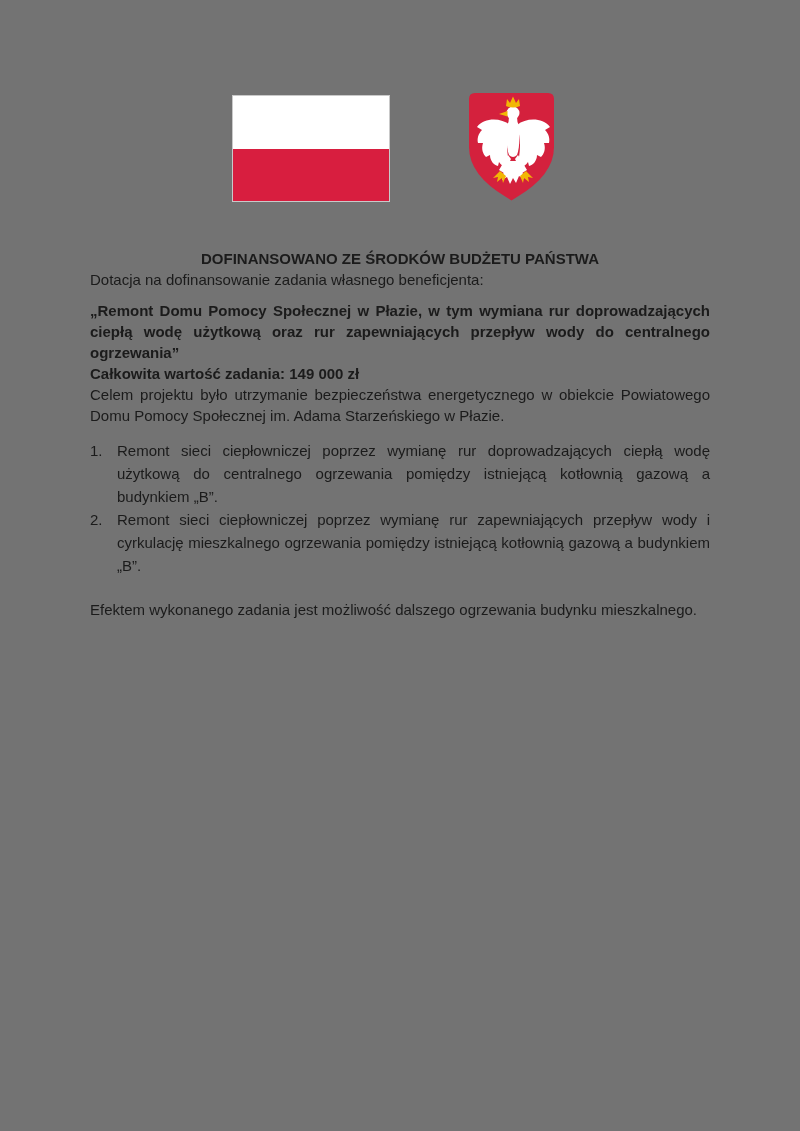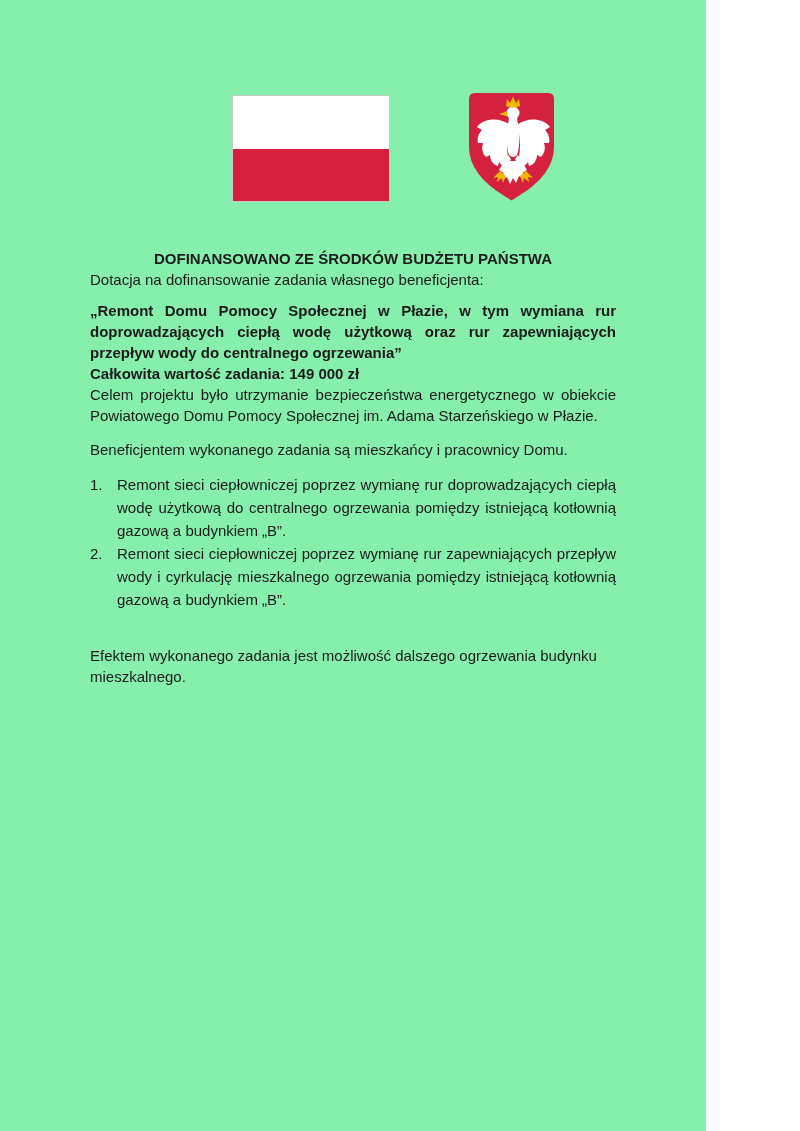--- a/index.html
+++ b/index.html
@@ -6,23 +6,23 @@
     --flag-red:#D81E3F;
     --shield-red:#D4213D;
     --gold:#F2B705;
     --border-gray:#C9C9C9;
     --ink:#1B1B1B;
   }
   *{margin:0;padding:0;box-sizing:border-box;}
   html,body{background:#ffffff;}
   .page{
     position:relative;
-    width:706px;
+    width:800px;
     height:1131px;
-    background:#86efac;
+    background:#737373;
     font-family:"Liberation Sans", sans-serif;
     color:var(--ink);
     overflow:hidden;
   }
   
   .flag{
     position:absolute;
     left:232px; top:95px;
     width:158px; height:107px;
     border:1px solid var(--border-gray);
@@ -56,21 +56,21 @@
   }
   .p-kwota{margin-top:43px;font-weight:bold;}
   .p-total{font-weight:bold;}
   .p-goal{text-align:justify;}
   .p-benef{margin-top:13px;}
   .p-scope-head{margin-top:42px;}
   .scope-list{margin-top:13px;line-height:23px;}
   .list-item{display:flex;}
   .list-item .marker{width:27px;flex:none;}
   .list-item .item-text{flex:1;text-align:justify;}
-  .p-result{margin-top:34px;}
+  .p-result{margin-top:22px;}
 </style>
 </head>
 <body>
 
 <div class="page">
 
   <div class="flag">
     <div class="white"></div>
     <div class="red"></div>
   </div>
@@ -115,21 +115,20 @@
 
     <p class="p-intro">Dotacja na dofinansowanie zadania własnego beneficjenta:</p>
 
     <p class="p-title">„Remont Domu Pomocy Społecznej w Płazie, w tym wymiana rur doprowadzających ciepłą wodę użytkową oraz rur zapewniających przepływ wody do centralnego ogrzewania”</p>
 
 
     <p class="p-total"><span>Całkowita wartość zadania:</span> <span>149 000 zł</span></p>
 
     <p class="p-goal">Celem projektu było utrzymanie bezpieczeństwa energetycznego w obiekcie Powiatowego Domu Pomocy Społecznej im. Adama Starzeńskiego w Płazie.</p>
 
-    <p class="p-benef">Beneficjentem wykonanego zadania są mieszkańcy i pracownicy Domu.</p>
 
 
     <div class="scope-list">
       <div class="list-item">
         <span class="marker">1.</span>
         <div class="item-text">Remont sieci ciepłowniczej poprzez wymianę rur doprowadzających ciepłą wodę użytkową do centralnego ogrzewania pomiędzy istniejącą kotłownią gazową a budynkiem „B”.</div>
       </div>
       <div class="list-item">
         <span class="marker">2.</span>
         <div class="item-text">Remont sieci ciepłowniczej poprzez wymianę rur zapewniających przepływ wody i cyrkulację mieszkalnego ogrzewania pomiędzy istniejącą kotłownią gazową a budynkiem „B”.</div>

